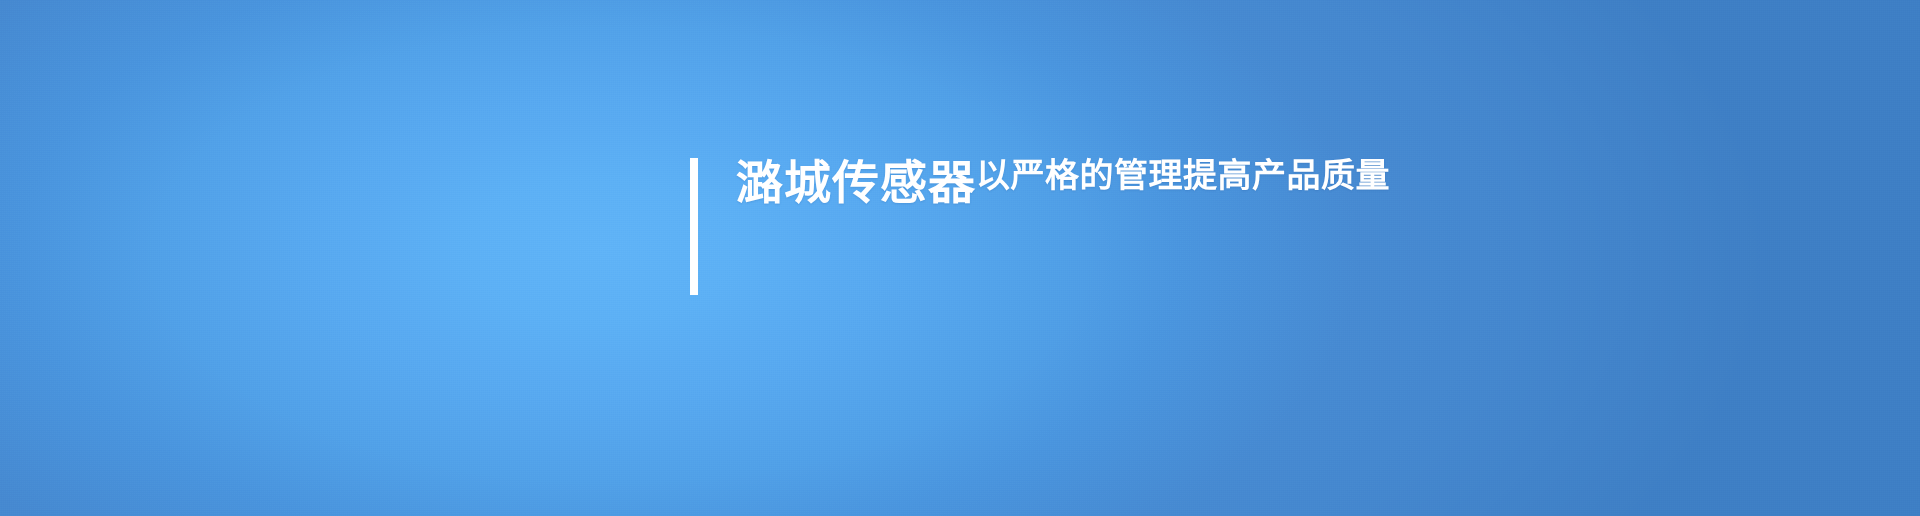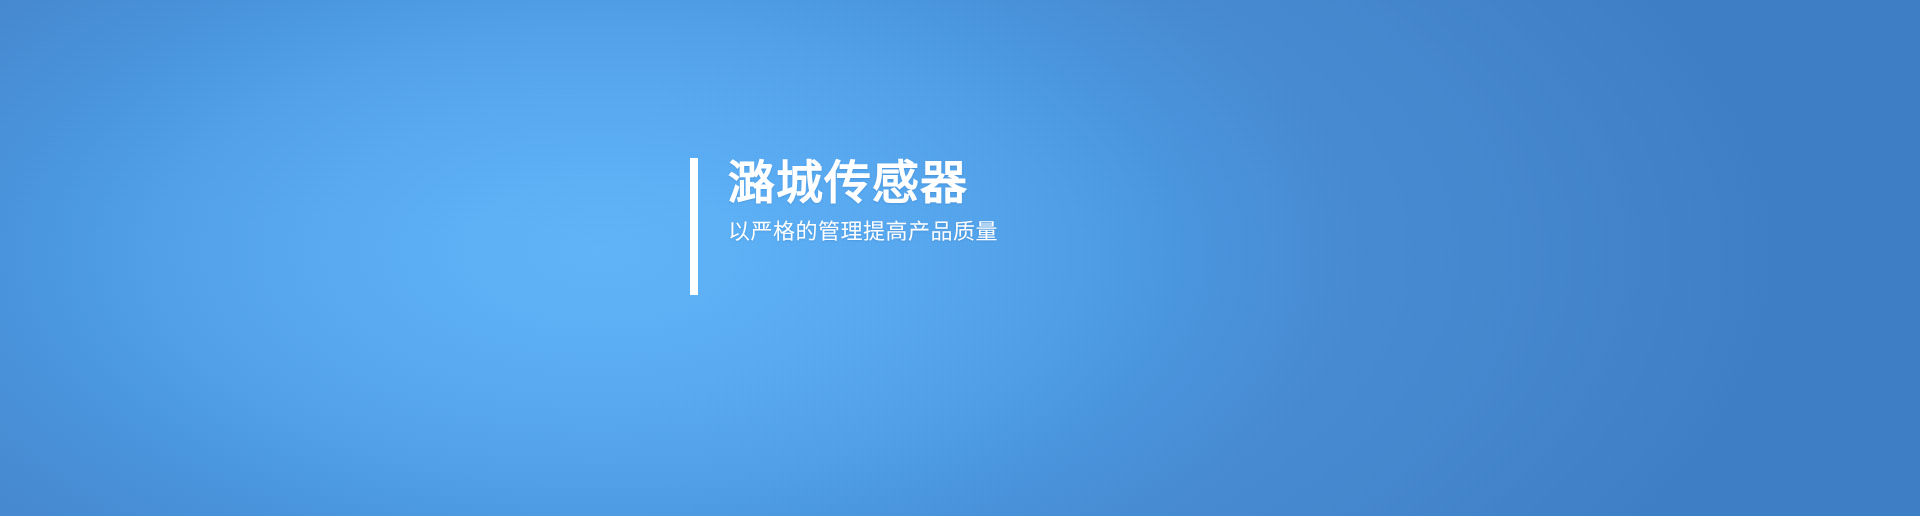--- a/index.html
+++ b/index.html
@@ -67,41 +67,41 @@
   }
 
   .accent-bar {
     width: 8px;
     min-height: 137px;
     background: #ffffff;
     flex: 0 0 auto;
   }
 
   .hero-text {
-    margin-left: 30px;
+    margin-left: 38px;
     display: flex;
-    flex-direction: column;
+    flex-direction: row;
     justify-content: flex-start;
   }
 
   .hero-title {
     color: #ffffff;
     font-size: 47px;
     font-weight: bold;
     line-height: 1.05;
     letter-spacing: 1px;
     margin: 0 0 14px 0;
     white-space: nowrap;
     text-shadow: 0 1px 2px rgba(30,80,150,.18);
   }
 
   .hero-sub {
     color: #ffffff;
-    font-size: 22px;
-    font-weight: normal;
+    font-size: 34px;
+    font-weight: bold;
     line-height: 1.0;
     letter-spacing: .5px;
     white-space: nowrap;
     text-shadow: 0 1px 2px rgba(30,80,150,.18);
   }
 
   .hero-sub + .hero-sub {
     margin-top: 26px;
   }
 </style>

